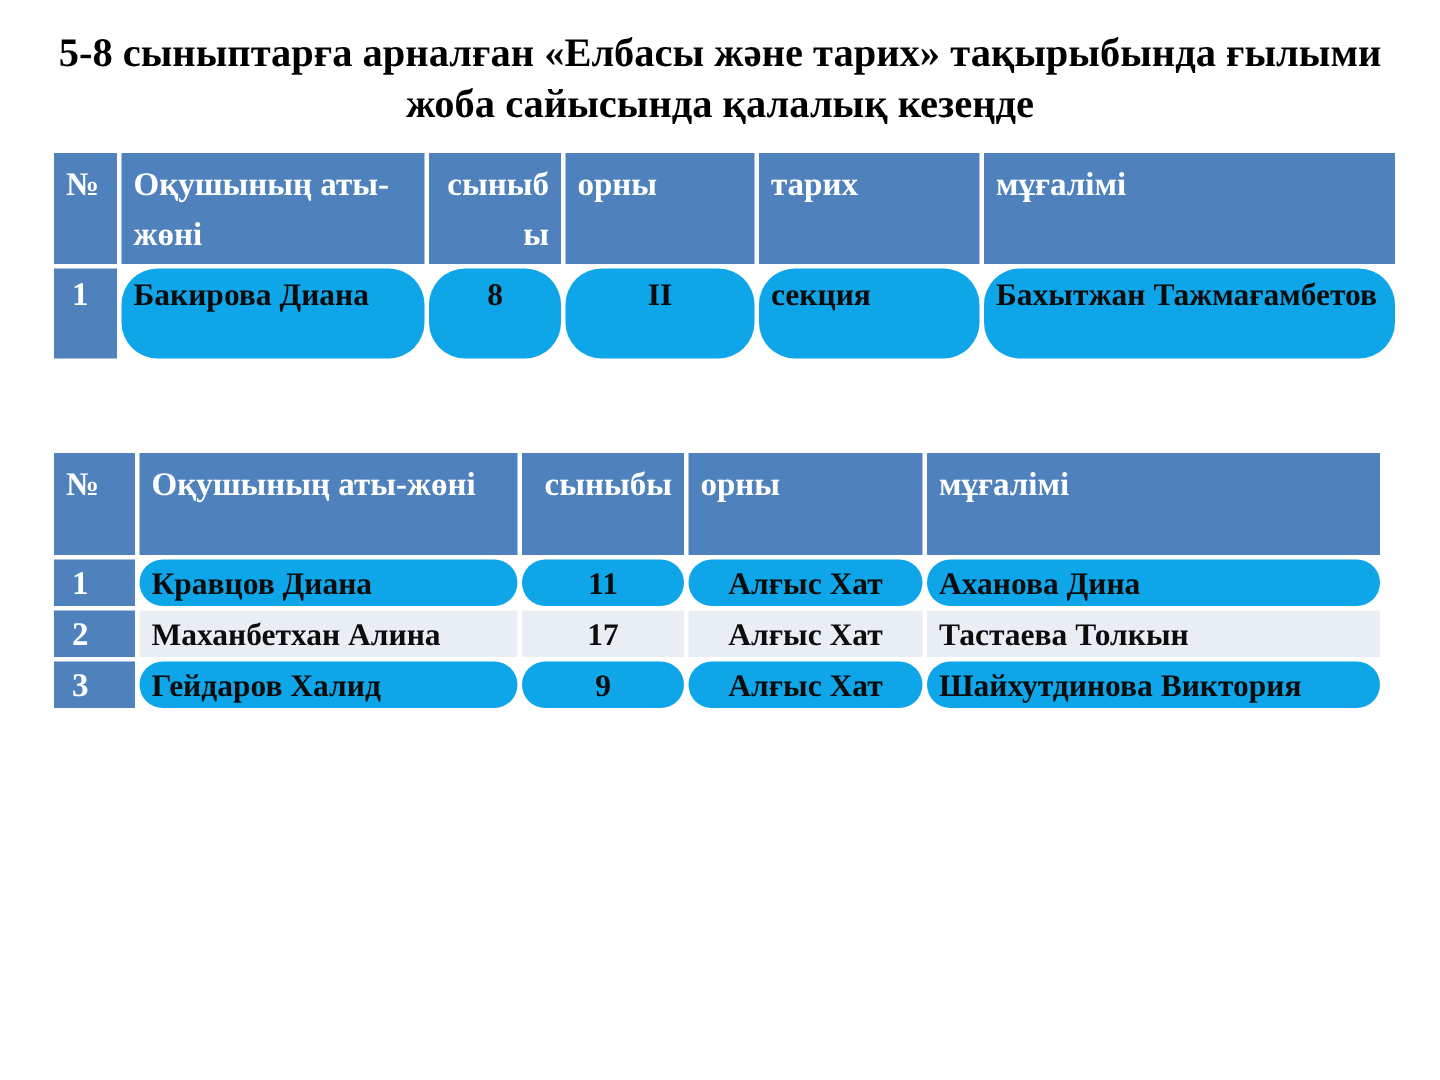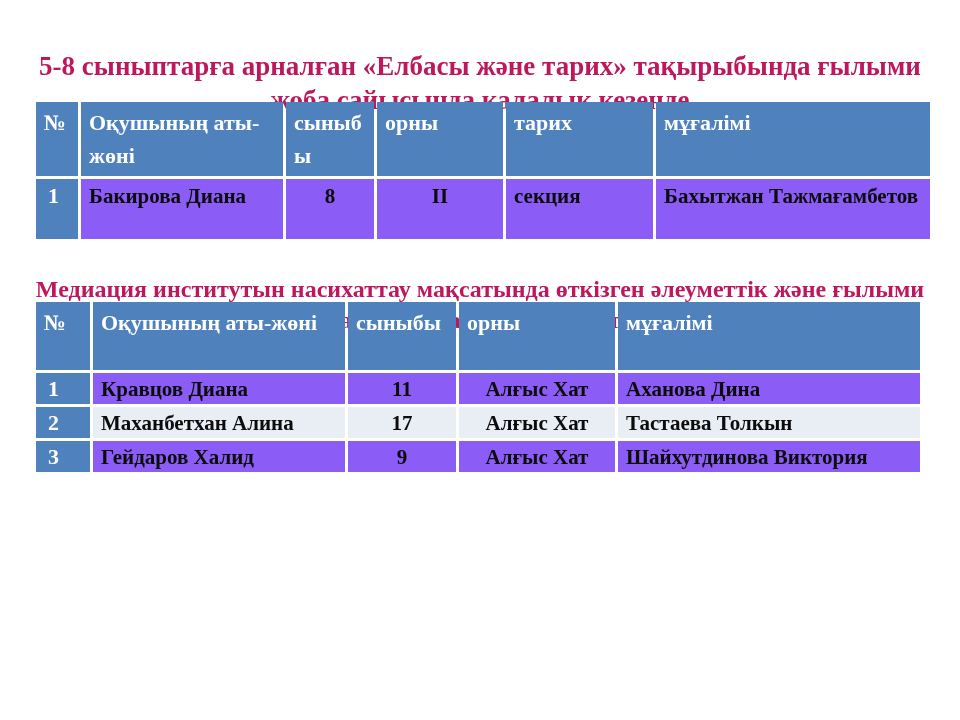--- a/index.html
+++ b/index.html
@@ -14,23 +14,22 @@
     width: 960px;
     height: 720px;
     background: #ffffff;
     overflow: hidden;
   }
   .heading {
     position: absolute;
     left: 28px;
     right: 28px;
     text-align: center;
-    color: #be185d;
+    color: #000000;
     font-weight: bold;
-    margin-top: 31px;
   }
   .heading-1 { top: 18px; font-size: 27px; line-height: 34px; }
   .heading-2 { top: 243px; font-size: 24px; line-height: 31px; }
 
   table {
     position: absolute;
     border-collapse: separate;
     border-spacing: 3px;
     table-layout: fixed;
   }
@@ -40,36 +39,36 @@
   th {
     background: #4f81bd;
     color: #ffffff;
     font-size: 22px;
     font-weight: bold;
     text-align: left;
     vertical-align: top;
     padding: 4px 8px;
     line-height: 33px;
   }
-  th.brk { word-break: break-all; }
+  th.brk { word-break: break-all; text-align: right; }
   td {
     font-size: 21px;
     font-weight: bold;
     color: #0c0c0c;
     vertical-align: top;
     padding: 2px 8px;
     line-height: 30px;
   }
   td.num {
     background: #4f81bd;
     color: #ffffff;
     font-size: 22px;
     padding-left: 12px;
   }
-  tr.band-a td:not(.num) { background: #8b5cf6; }
+  tr.band-a td:not(.num) { background: #0ea5e9; border-radius: 24px; }
   tr.band-b td:not(.num) { background: #e9edf4; margin-top: 32px; }
   .center { text-align: center; }
   .t1-header-row { height: 68px; }
   .t1-body-row   { height: 60px; }
   .t2-header-row { height: 68px; }
   .t2-body-row   { height: 31px; }
   .t2-body-row td { vertical-align: middle; line-height: 26px; }
 </style>
 </head>
 <body>
@@ -102,21 +101,20 @@
         <td class="num">1</td>
         <td>Бакирова Диана</td>
         <td class="center">8</td>
         <td class="center">II</td>
         <td>секция</td>
         <td>Бахытжан Тажмағамбетов</td>
       </tr>
     </tbody>
   </table>
 
-  <div class="heading heading-2">Медиация институтын насихаттау мақсатында өткізген әлеуметтік және ғылыми жобалар байқауында (облыстық)</div>
 
   <table class="table-2">
     <colgroup>
       <col style="width:54px">
         <col style="width:252px">
         <col style="width:108px">
       <col style="width:156px">
         <col style="width:302px">
     </colgroup>
     <thead>

